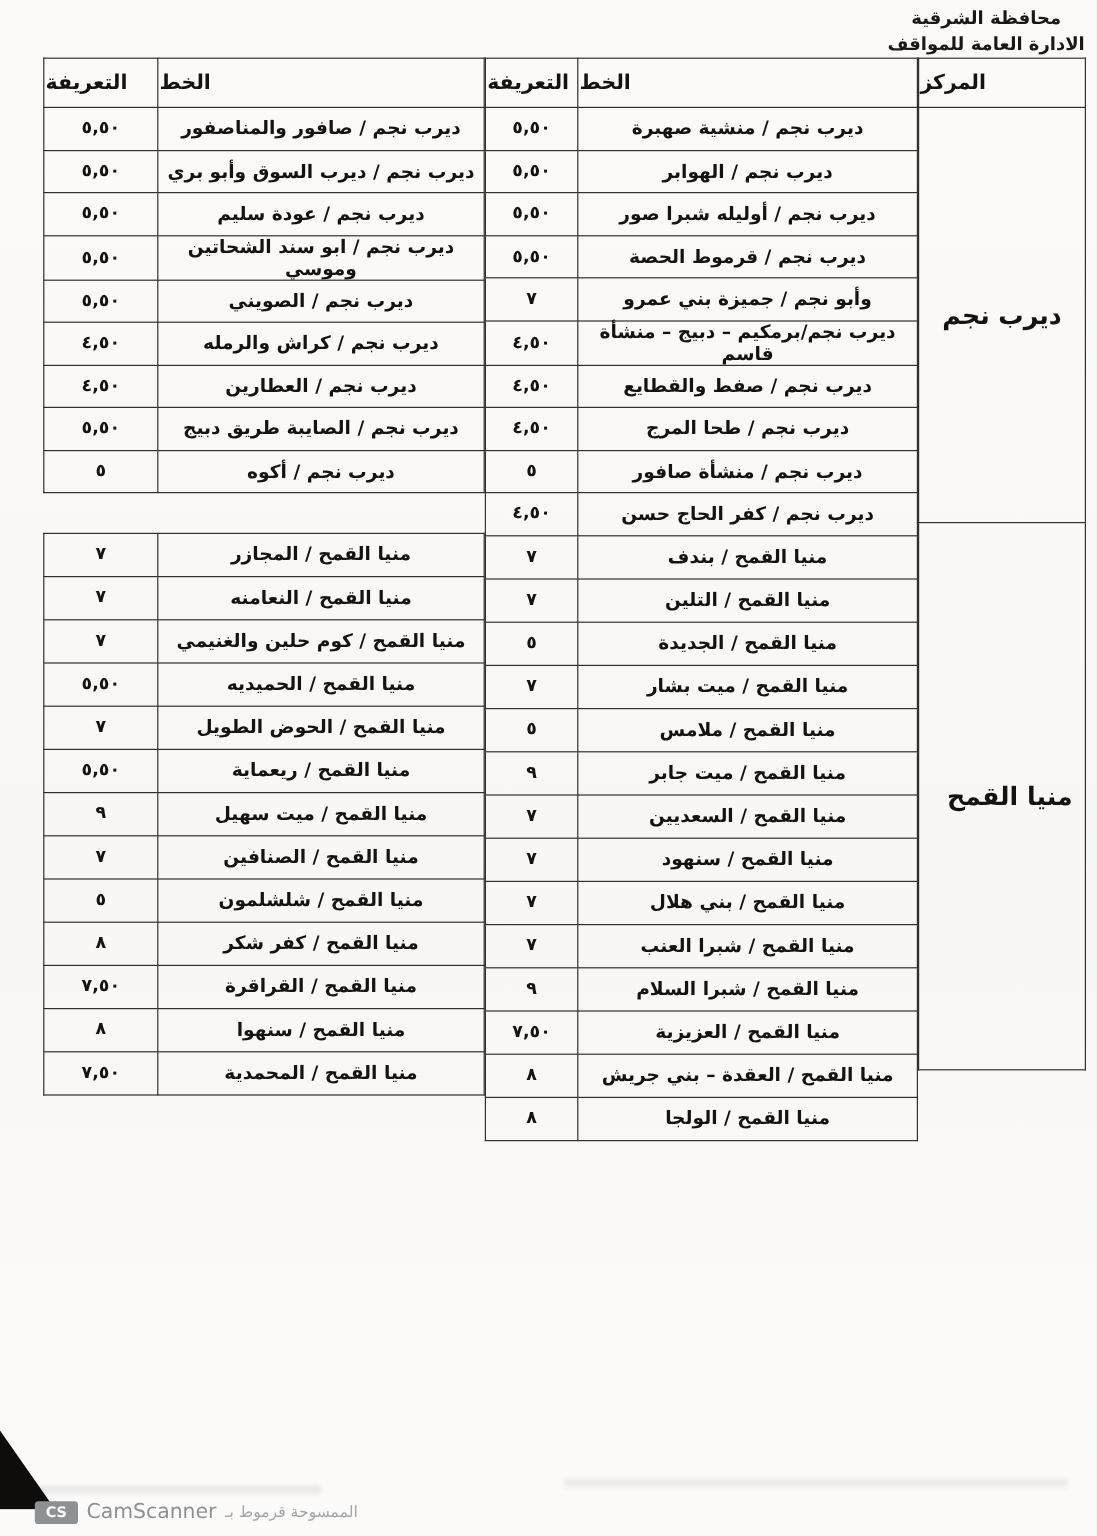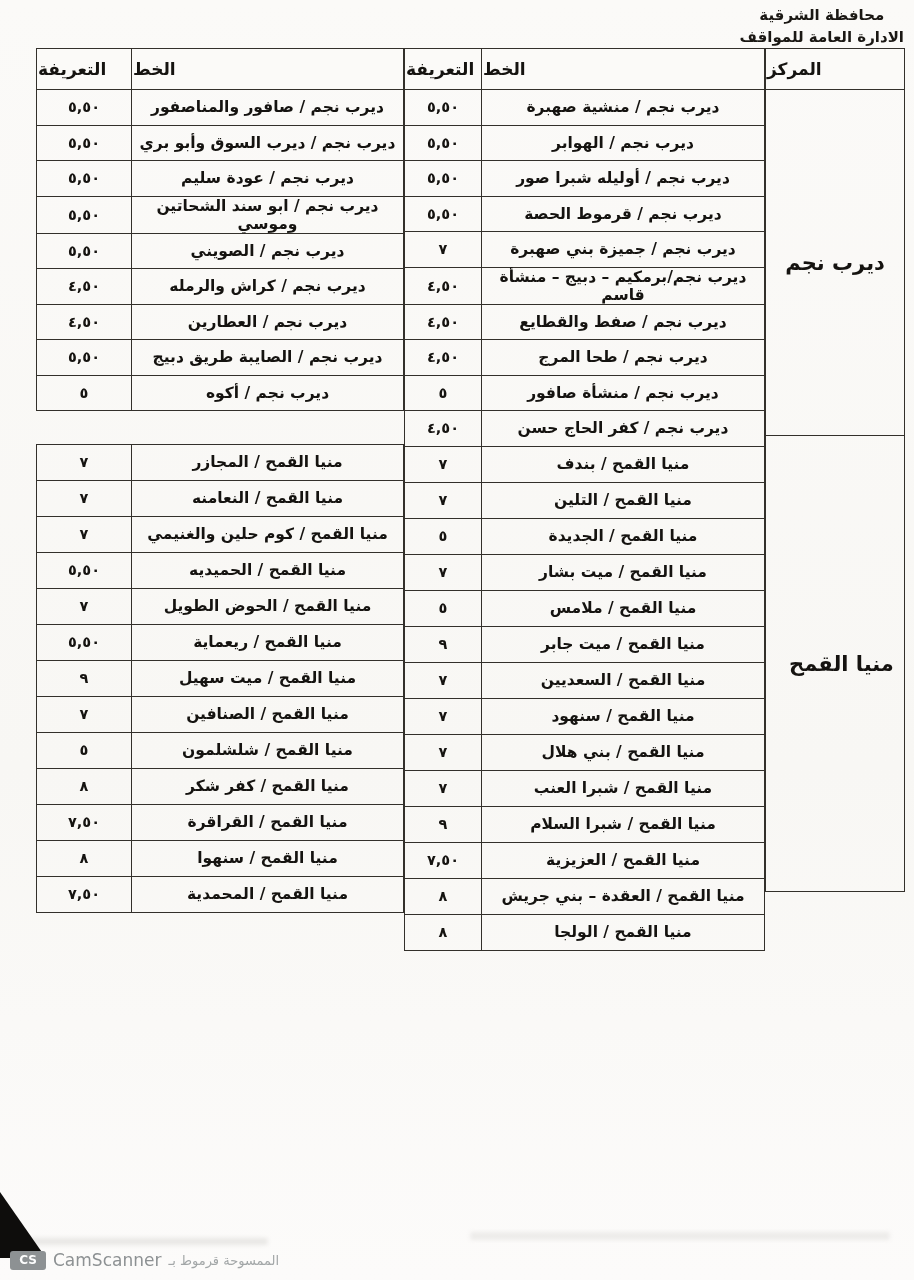--- a/index.html
+++ b/index.html
@@ -38,20 +38,21 @@
   .smudge{position:absolute;background:#b9b7b2;opacity:.28;filter:blur(2px);border-radius:3px;}
   .smudge.a{left:28px;top:1238px;width:240px;height:7px;}
   .smudge.b{left:470px;top:1232px;width:420px;height:8px;opacity:.22;}
   .footer{
     position:absolute;left:10px;top:1250px;display:flex;align-items:center;gap:7px;direction:ltr;
   }
   .cs-badge{
     width:36px;height:19px;background:#8d9193;border-radius:3px;color:#fdfdfd;
     font-size:12px;font-weight:700;display:flex;align-items:center;justify-content:center;
     font-family:"DejaVu Sans", sans-serif;
+    margin-left:19px;
   }
   .cs-text{color:#8d9193;font-size:17px;font-weight:400;}
   .cs-arabic{color:#a2a6a7;font-size:13px;direction:rtl;}
 </style>
 </head>
 <body>
 
 <div class="page">
 
   <div class="org-header">
@@ -97,21 +98,21 @@
           </tr>
           <tr class="s1">
             <td class="line">ديرب نجم / أوليله شبرا صور</td>
             <td class="tariff">٥,٥٠</td>
           </tr>
           <tr class="s1">
             <td class="line">ديرب نجم / قرموط الحصة</td>
             <td class="tariff">٥,٥٠</td>
           </tr>
           <tr class="s1">
-            <td class="line">ديرب نجم / جميزة بني صهبرة</td>
+            <td class="line">وأبو نجم / جميزة بني عمرو</td>
             <td class="tariff">٧</td>
           </tr>
           <tr class="s1">
             <td class="line">ديرب نجم/برمكيم – دبيج – منشأة قاسم</td>
             <td class="tariff">٤,٥٠</td>
           </tr>
           <tr class="s1">
             <td class="line">ديرب نجم / صفط والقطايع</td>
             <td class="tariff">٤,٥٠</td>
           </tr>

